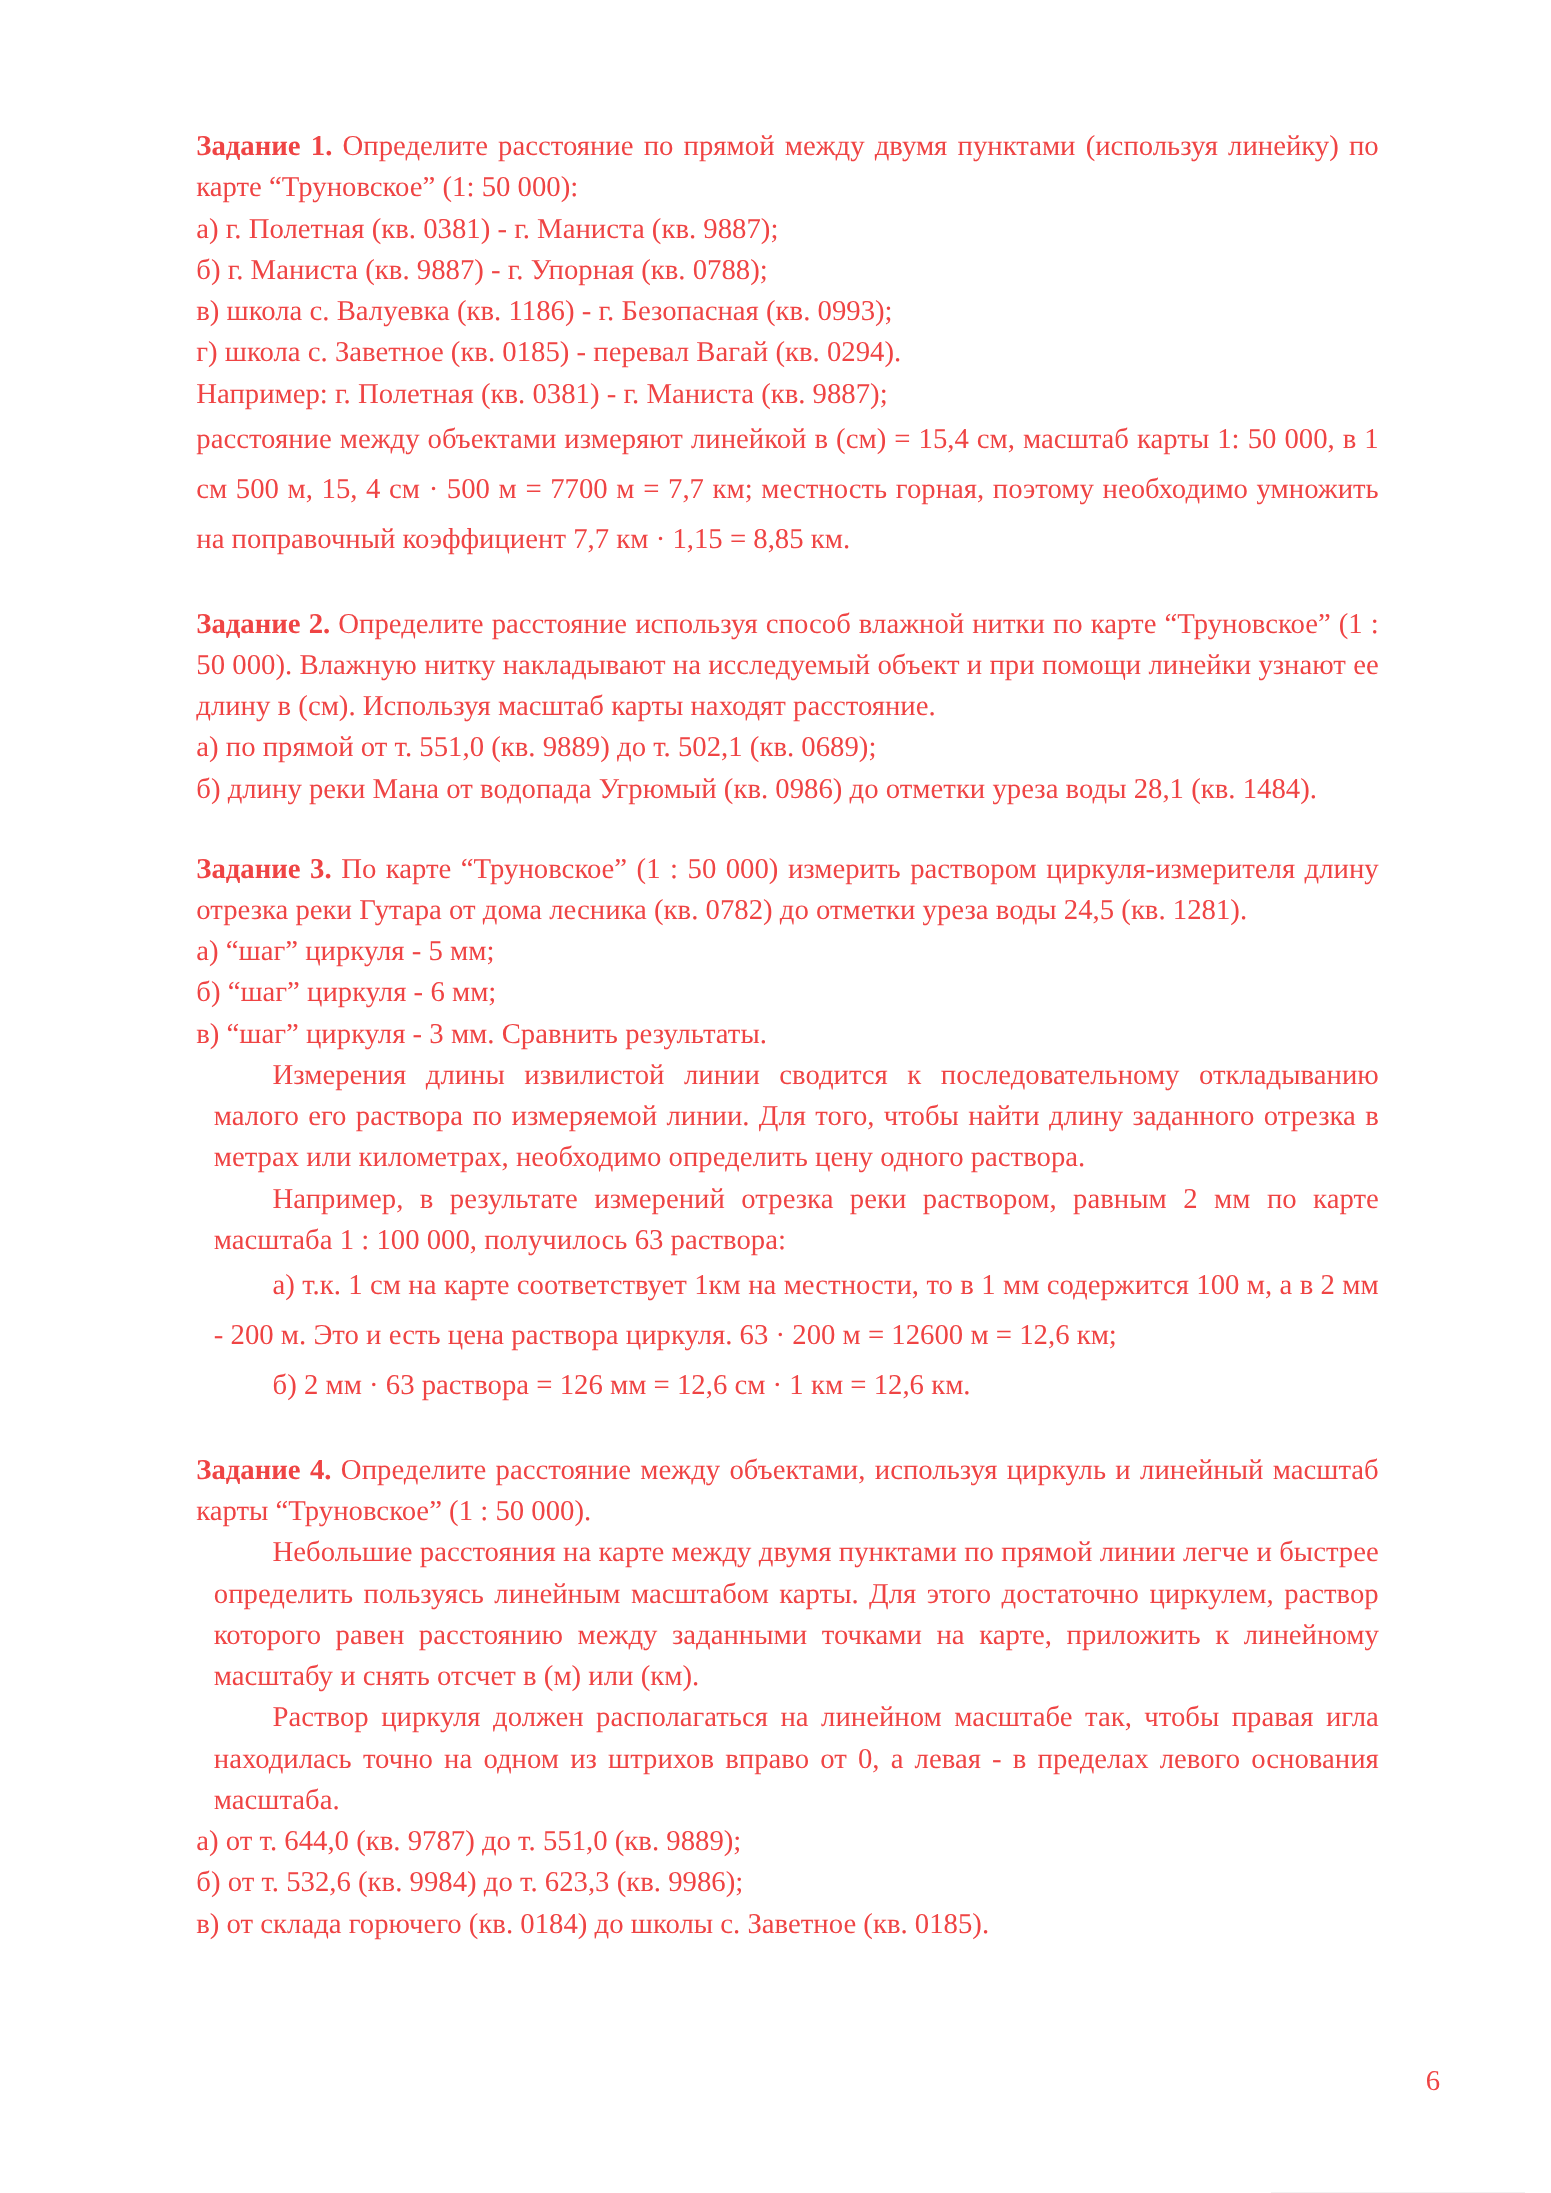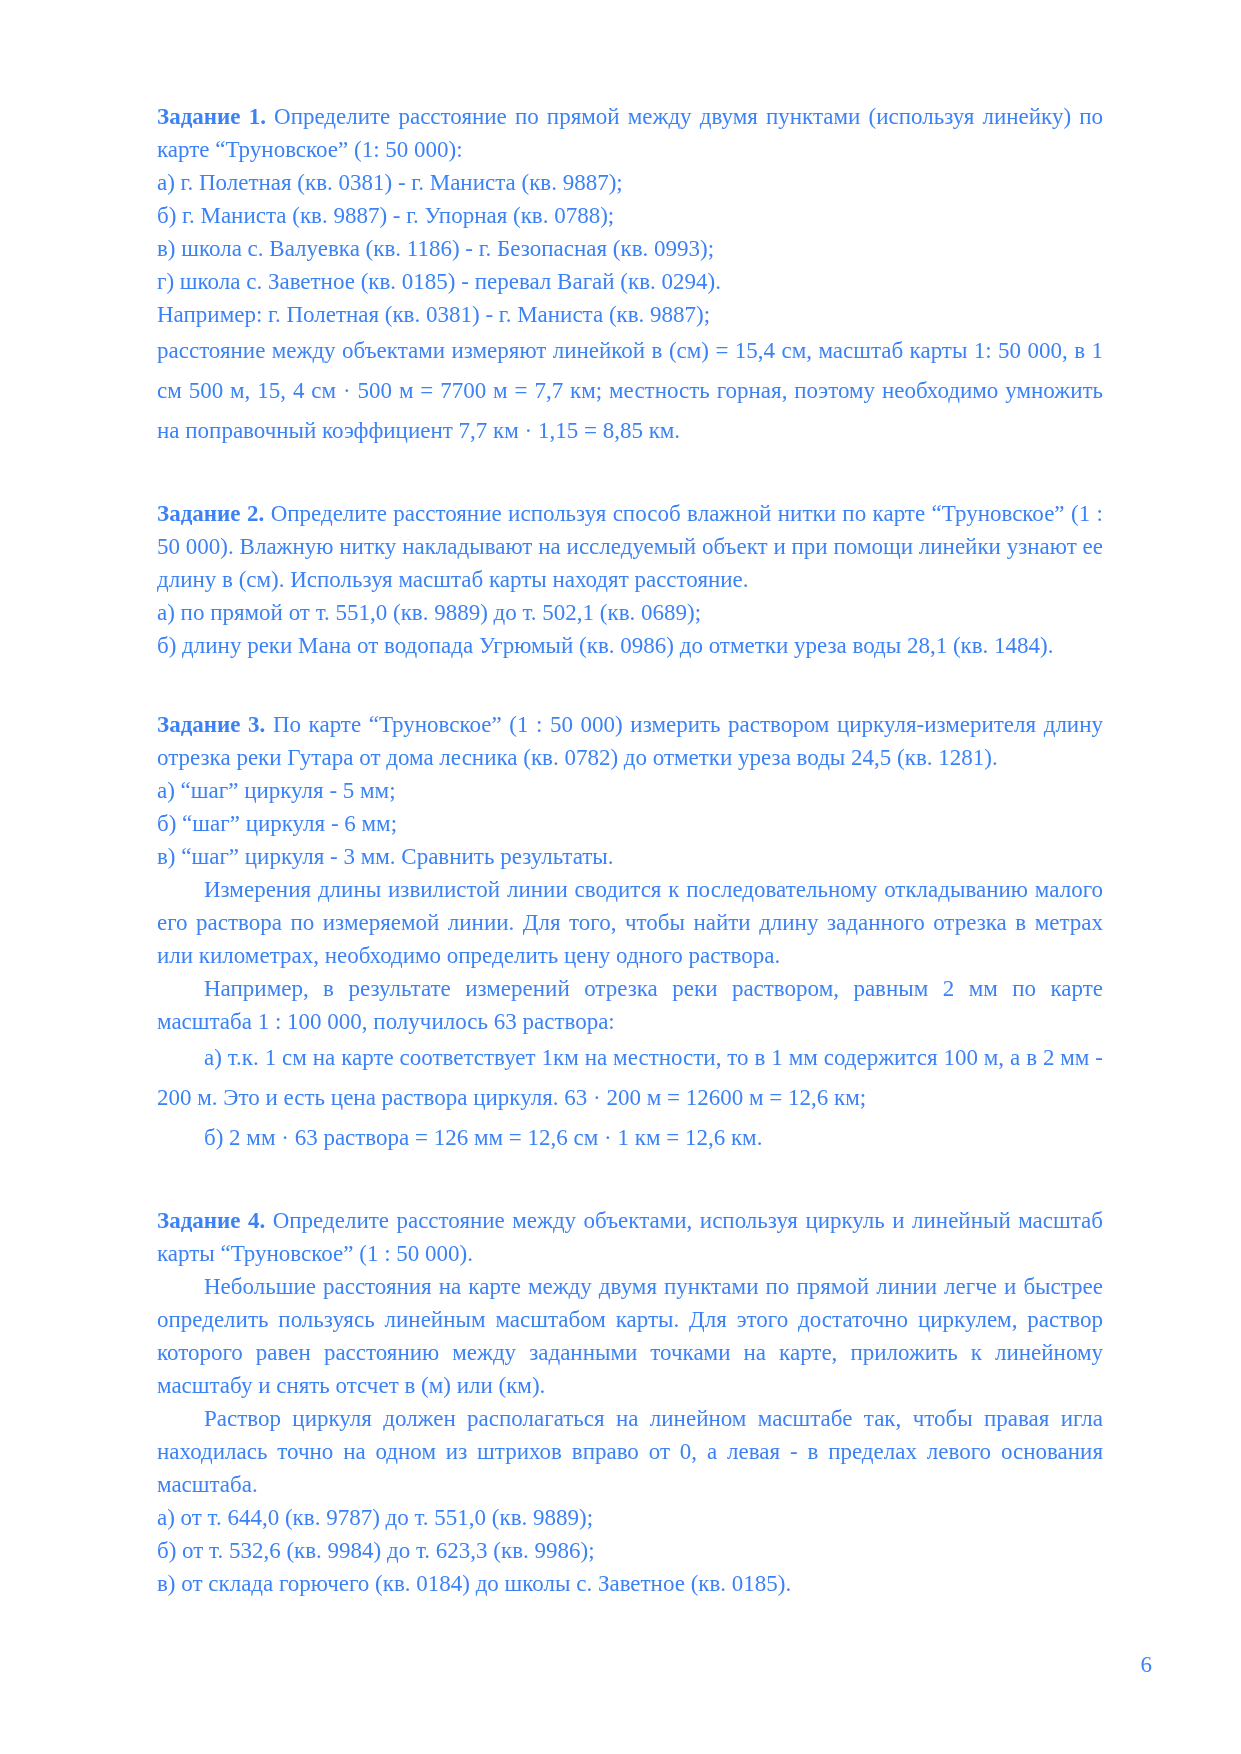--- a/index.html
+++ b/index.html
@@ -8,38 +8,38 @@
     background: #e8e8e8;
   }
   .page {
     position: relative;
     width: 1241px;
     height: 1754px;
     margin: 0 auto;
     background: #ffffff;
     font-family: "Liberation Serif", "DejaVu Serif", serif;
     font-size: 23px;
-    color: #3b82f6;
+    color: #ef4444;
     overflow: hidden;
   }
   .content {
     position: absolute;
     left: 157px;
     top: 100px;
     width: 946px;
   }
   p, .line {
     margin: 0;
     padding: 0;
     line-height: 33px;
   }
   .j { text-align: justify; }
   .f { line-height: 40px; }       
-  .ind { text-indent: 47px; }     
-  .t-gap { margin-top: 46px; }    
+  .ind { text-indent: 47px; margin-left: 14px; }     
+  .t-gap { margin-top: 31px; }    
   .b { font-weight: bold; }
   .i { }
   .page-number {
     position: absolute;
     top: 1652px;
     right: 89px;
     line-height: 26px;
   }
 </style>
 </head>

